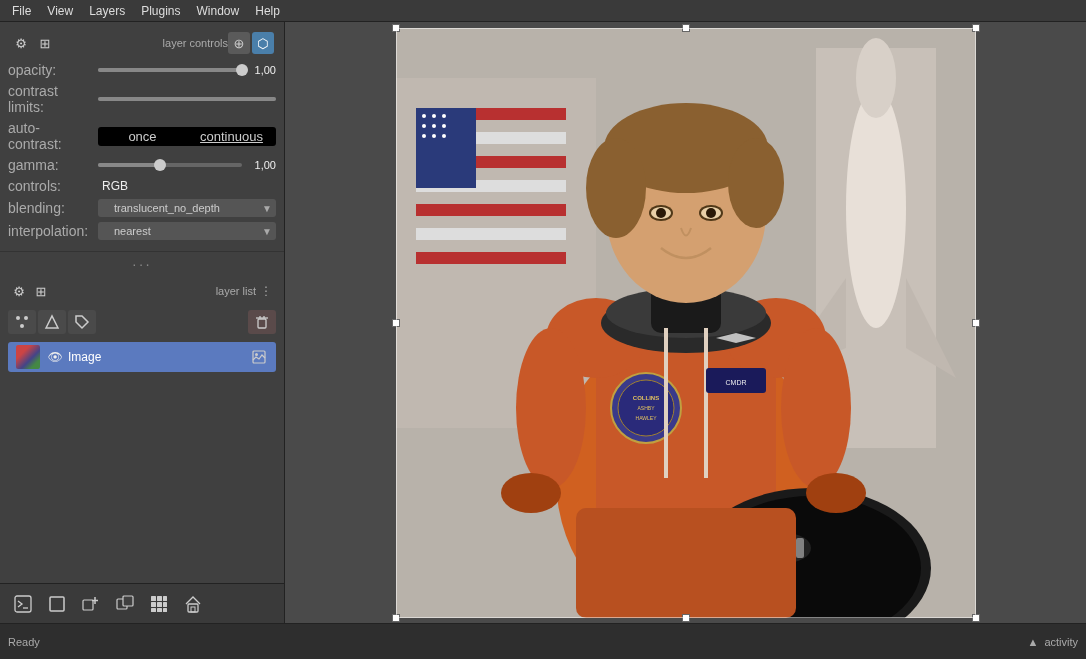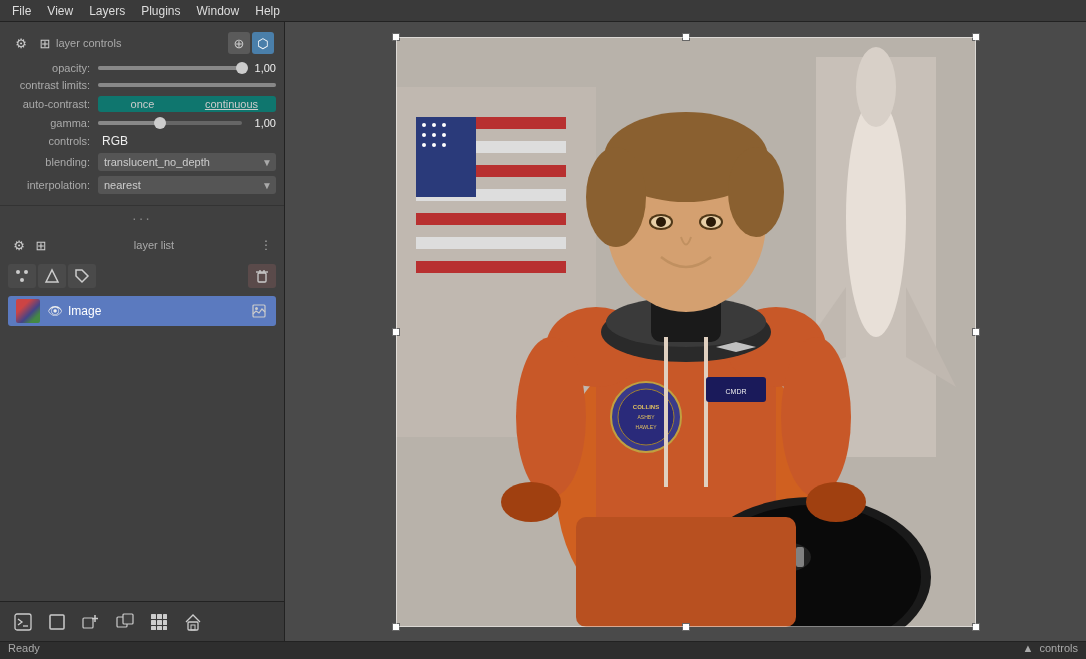--- a/index.html
+++ b/index.html
@@ -49,21 +49,21 @@
     }
 
     
     #layer-controls {
       padding: 6px 8px;
       border-bottom: 1px solid #333;
     }
     .section-title {
       font-size: 11px;
       color: #aaa;
-      text-align: left;
+      text-align: right;
       flex: 1;
     }
 
     .top-bar {
       display: flex;
       align-items: center;
       justify-content: space-between;
       padding: 4px 2px;
       margin-bottom: 4px;
     }
@@ -97,22 +97,21 @@
 
     
     .ctrl-row {
       display: flex;
       align-items: center;
       margin-bottom: 5px;
     }
     .ctrl-label {
       width: 90px;
       color: #aaa;
-      font-size: 11px;
-      text-align: right;
+      font-size: 14px;
       padding-right: 8px;
       flex-shrink: 0;
     }
     .ctrl-value {
       color: #eee;
       font-size: 11px;
       margin-left: 4px;
       min-width: 30px;
       text-align: right;
     }
@@ -156,24 +155,24 @@
     }
 
     
     .btn-group {
       display: flex;
       flex: 1;
     }
     .ac-btn {
       flex: 1;
       padding: 2px 0;
-      background: #0f766e;
+      background: #000000;
       border: none;
       color: #ccc;
-      font-size: 11px;
+      font-size: 13px;
       cursor: pointer;
       text-align: center;
     }
     .ac-btn:first-child { border-radius: 3px 0 0 3px; }
     .ac-btn:last-child { border-radius: 0 3px 3px 0; text-decoration: underline; }
 
     
     .colormap-val {
       flex: 1;
       color: #eee;
@@ -184,21 +183,21 @@
     
     .select-wrapper {
       flex: 1;
       position: relative;
     }
     .fake-select {
       background: #555;
       border: none;
       color: #ccc;
       font-size: 11px;
-      padding: 3px 24px 3px 6px;
+      padding: 3px 24px 3px 16px;
       border-radius: 3px;
       width: 100%;
       cursor: pointer;
       display: flex;
       align-items: center;
       justify-content: space-between;
     }
     .fake-select-arrow {
       position: absolute;
       right: 4px;
@@ -225,21 +224,21 @@
     }
 
     .layer-list-header {
       display: flex;
       align-items: center;
       padding: 2px 8px;
       margin-bottom: 4px;
     }
     .layer-list-title {
       flex: 1;
-      text-align: center;
+      text-align: right;
       font-size: 11px;
       color: #aaa;
     }
 
     
     .layer-tools {
       display: flex;
       align-items: center;
       padding: 2px 8px;
       margin-bottom: 4px;
@@ -359,24 +358,24 @@
     .sel-handle {
       width: 8px;
       height: 8px;
       background: white;
       border: 1px solid #666;
       position: absolute;
     }
 
     
     #statusbar {
-      height: 18px;
+      height: 36px;
       background: #2e2e2e;
       display: flex;
-      align-items: flex-start;
+      align-items: center;
       padding: 0 8px;
       border-top: 1px solid #222;
       flex-shrink: 0;
       justify-content: space-between;
     }
     .status-text {
       font-size: 11px;
       color: #aaa;
     }
     .activity-text {
@@ -708,15 +707,15 @@
 
     </div>
   </div>
 
 </div>
 
 <div id="statusbar">
   <span class="status-text">Ready</span>
   <span class="activity-text">
     <span style="margin-right:3px">▲</span>
-    <span>controls</span>
+    <span>activity</span>
   </span>
 </div>
 
 </body></html>

